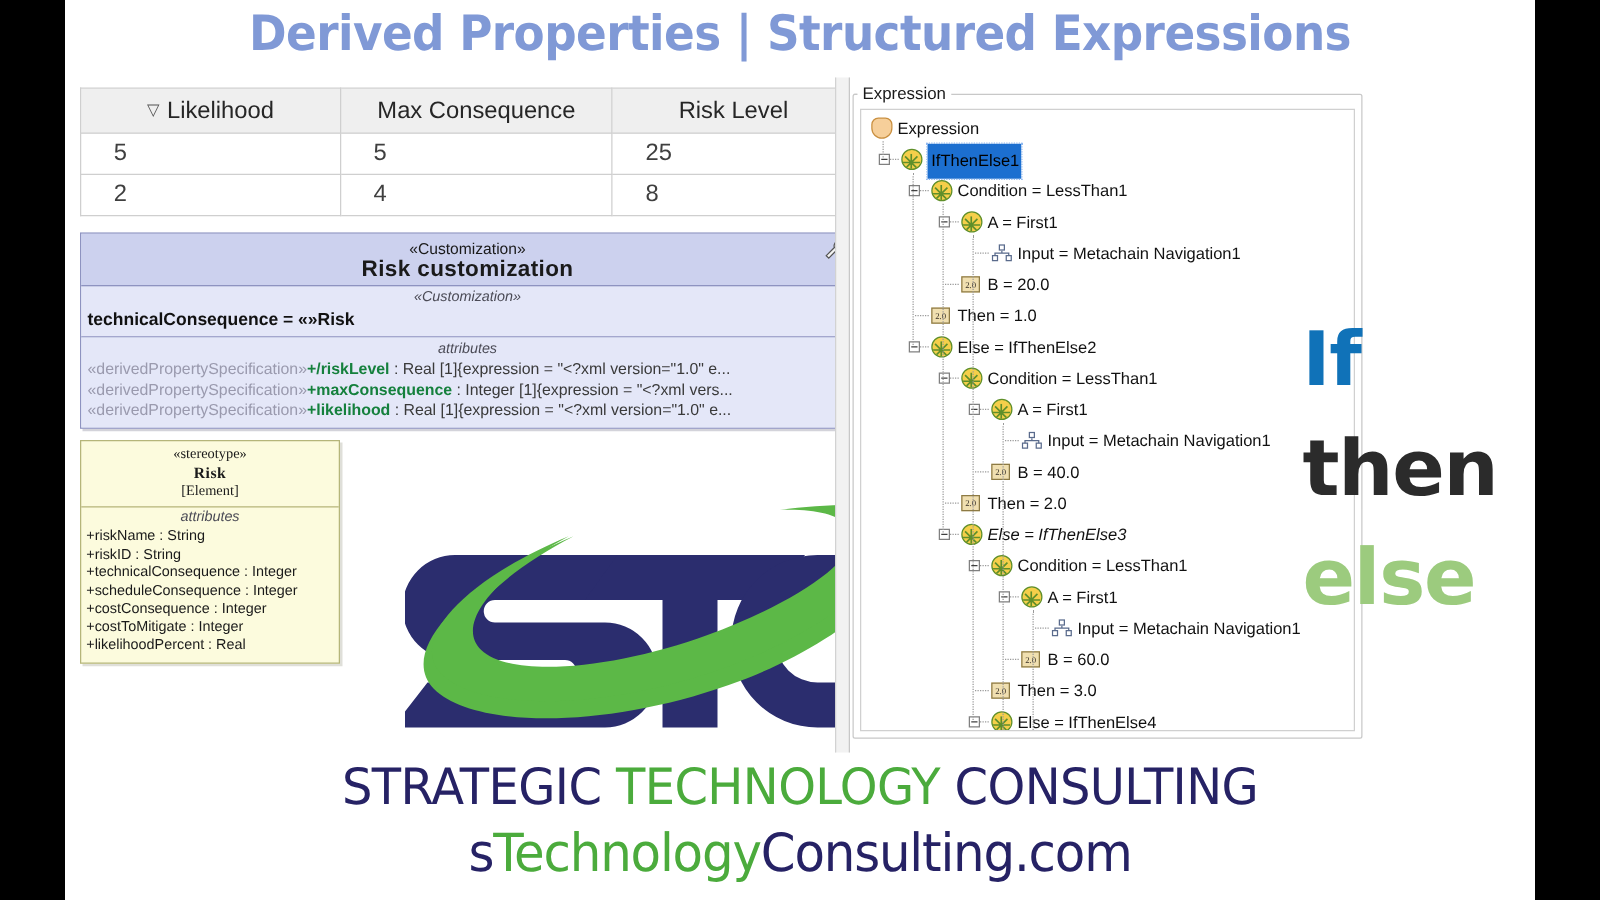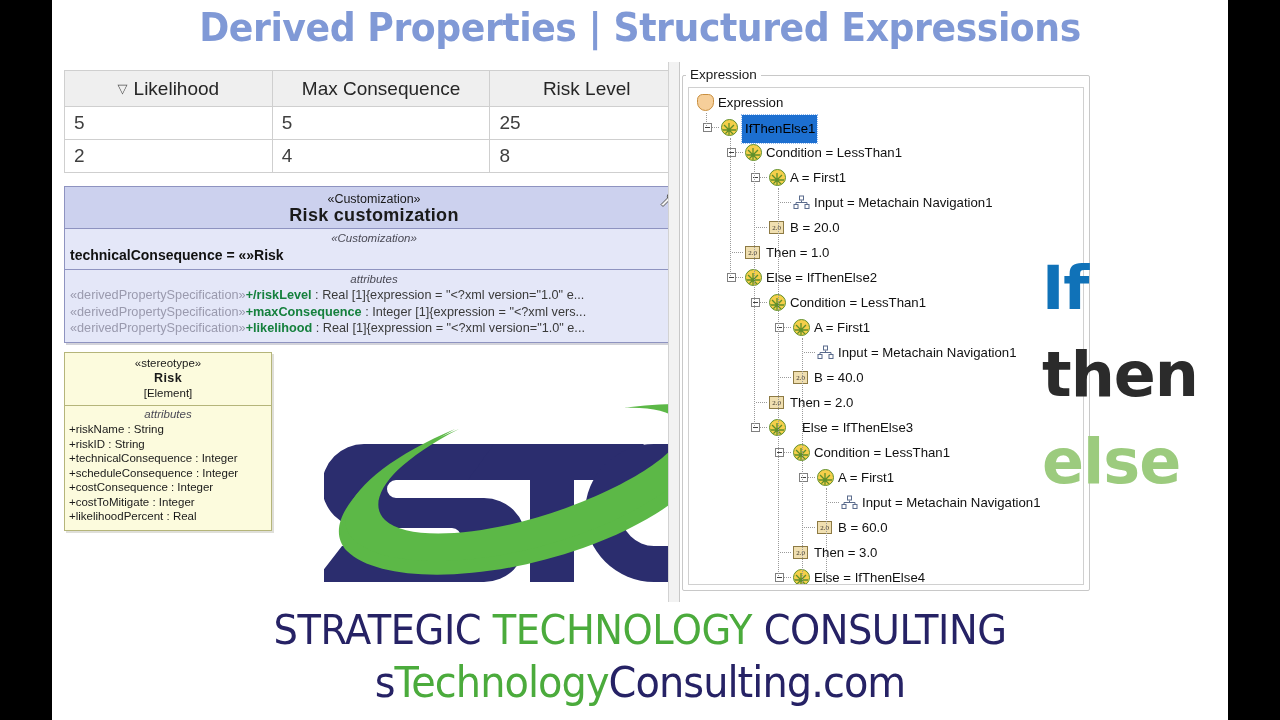--- a/index.html
+++ b/index.html
@@ -44,21 +44,21 @@
     position: absolute;
     left: 12px; top: 70px;
     width: 620px;
     border-collapse: collapse;
     background: #fff;
     font-size: 19px;
     color: #3f3f3f;
   }
   .risk-table th, .risk-table td {
     border: 1px solid #cfcfcf;
-    padding: 0 9px;
+    padding: 0 26px;
     height: 33px;
     text-align: left;
     font-weight: normal;
   }
   .risk-table thead th {
     background: #efefef;
     text-align: center;
     height: 36px;
     color: #262626;
     font-size: 19px;
@@ -119,20 +119,21 @@
     border: 1px solid #b5b57a;
     background: #fcfbdd;
     box-shadow: 2px 2px 0 rgba(150,150,130,0.3);
     font-size: 11.5px;
     color: #1a1a1a;
   }
   .uml-stereo .hdr {
     text-align: center; padding: 3px 0 4px;
     border-bottom: 1px solid #b5b57a;
     line-height: 15px;
+    font-family: Liberation Serif, serif;
   }
   .uml-stereo .hdr .name { font-weight: bold; font-size: 12.5px; letter-spacing: .4px; }
   .uml-stereo .body { padding: 1px 4px 6px; }
   .uml-stereo .attr { font-size: 11.5px; line-height: 14.5px; white-space: nowrap; }
 
   
   .stc-logo { position: absolute; left: 272px; top: 388px; width: 420px; height: 215px; }
 
   
   .divider {
@@ -428,21 +429,21 @@
               <div class="guide-h" style="left: 65px; top: 12px; width: 11px;"></div>
               <div class="ico ico-num" style="left: 78px;">2.0</div>
               <span class="txt lbl" style="left: 99px;">Then = 2.0</span>
             </div>
             <div class="node">
               <div class="guide-h" style="left: 65px; top: 12px; width: 11px;"></div>
               <div class="twisty" style="left: 60px;"></div>
               <div class="ico ico-wheel" style="left: 78px; overflow: hidden;"><svg viewBox="0 0 17 17" width="14" height="14" style="margin:0">
                   <path d="M8.5 0 V17 M0 8.5 H17 M2.5 2.5 L14.5 14.5 M14.5 2.5 L2.5 14.5" stroke="#5f8f2a" stroke-width="1.6"></path>
                 </svg></div>
-              <span class="txt lbl" style="left: 111px;">Else = IfThenElse3</span>
+              <span class="txt lbl" style="left: 99px; font-style: italic;">Else = IfThenElse3</span>
             </div>
             <div class="node">
               <div class="guide-h" style="left: 89px; top: 12px; width: 11px;"></div>
               <div class="twisty" style="left: 84px;"></div>
               <div class="ico ico-wheel" style="left: 102px; overflow: hidden;"><svg viewBox="0 0 17 17" width="14" height="14" style="margin:0">
                   <path d="M8.5 0 V17 M0 8.5 H17 M2.5 2.5 L14.5 14.5 M14.5 2.5 L2.5 14.5" stroke="#5f8f2a" stroke-width="1.6"></path>
                 </svg></div>
               <span class="txt lbl" style="left: 123px;">Condition = LessThan1</span>
             </div>
             <div class="node">

